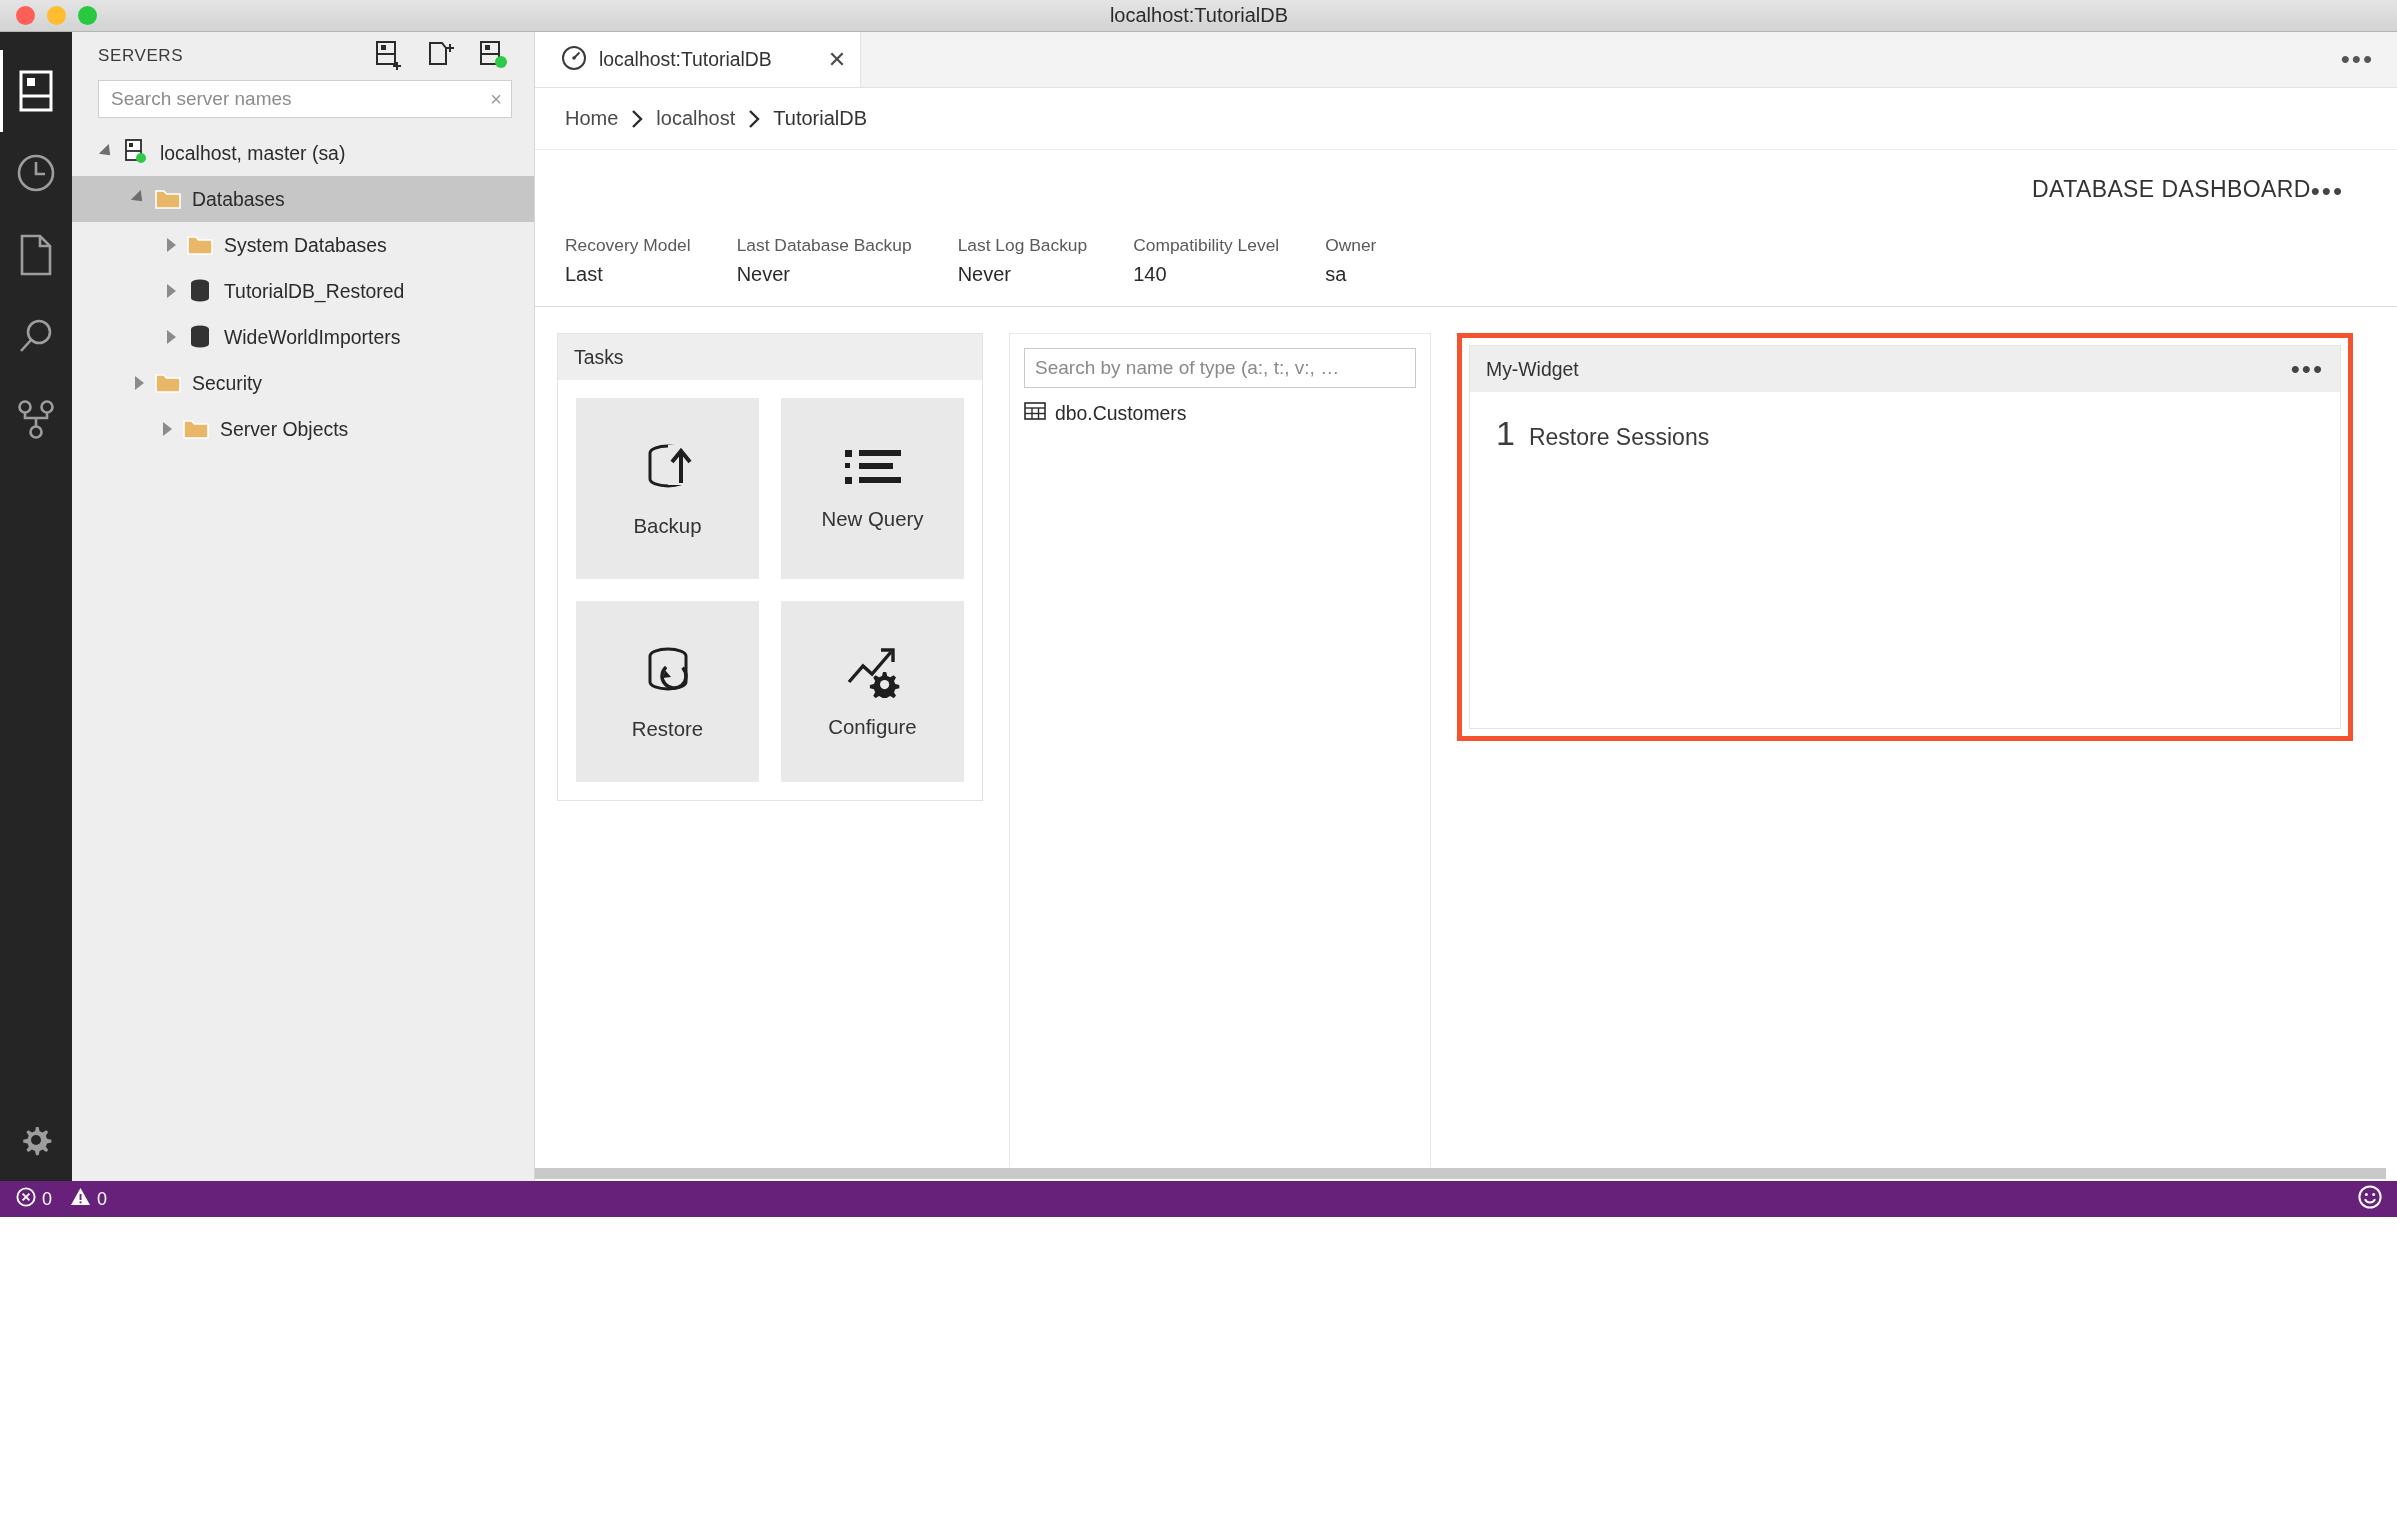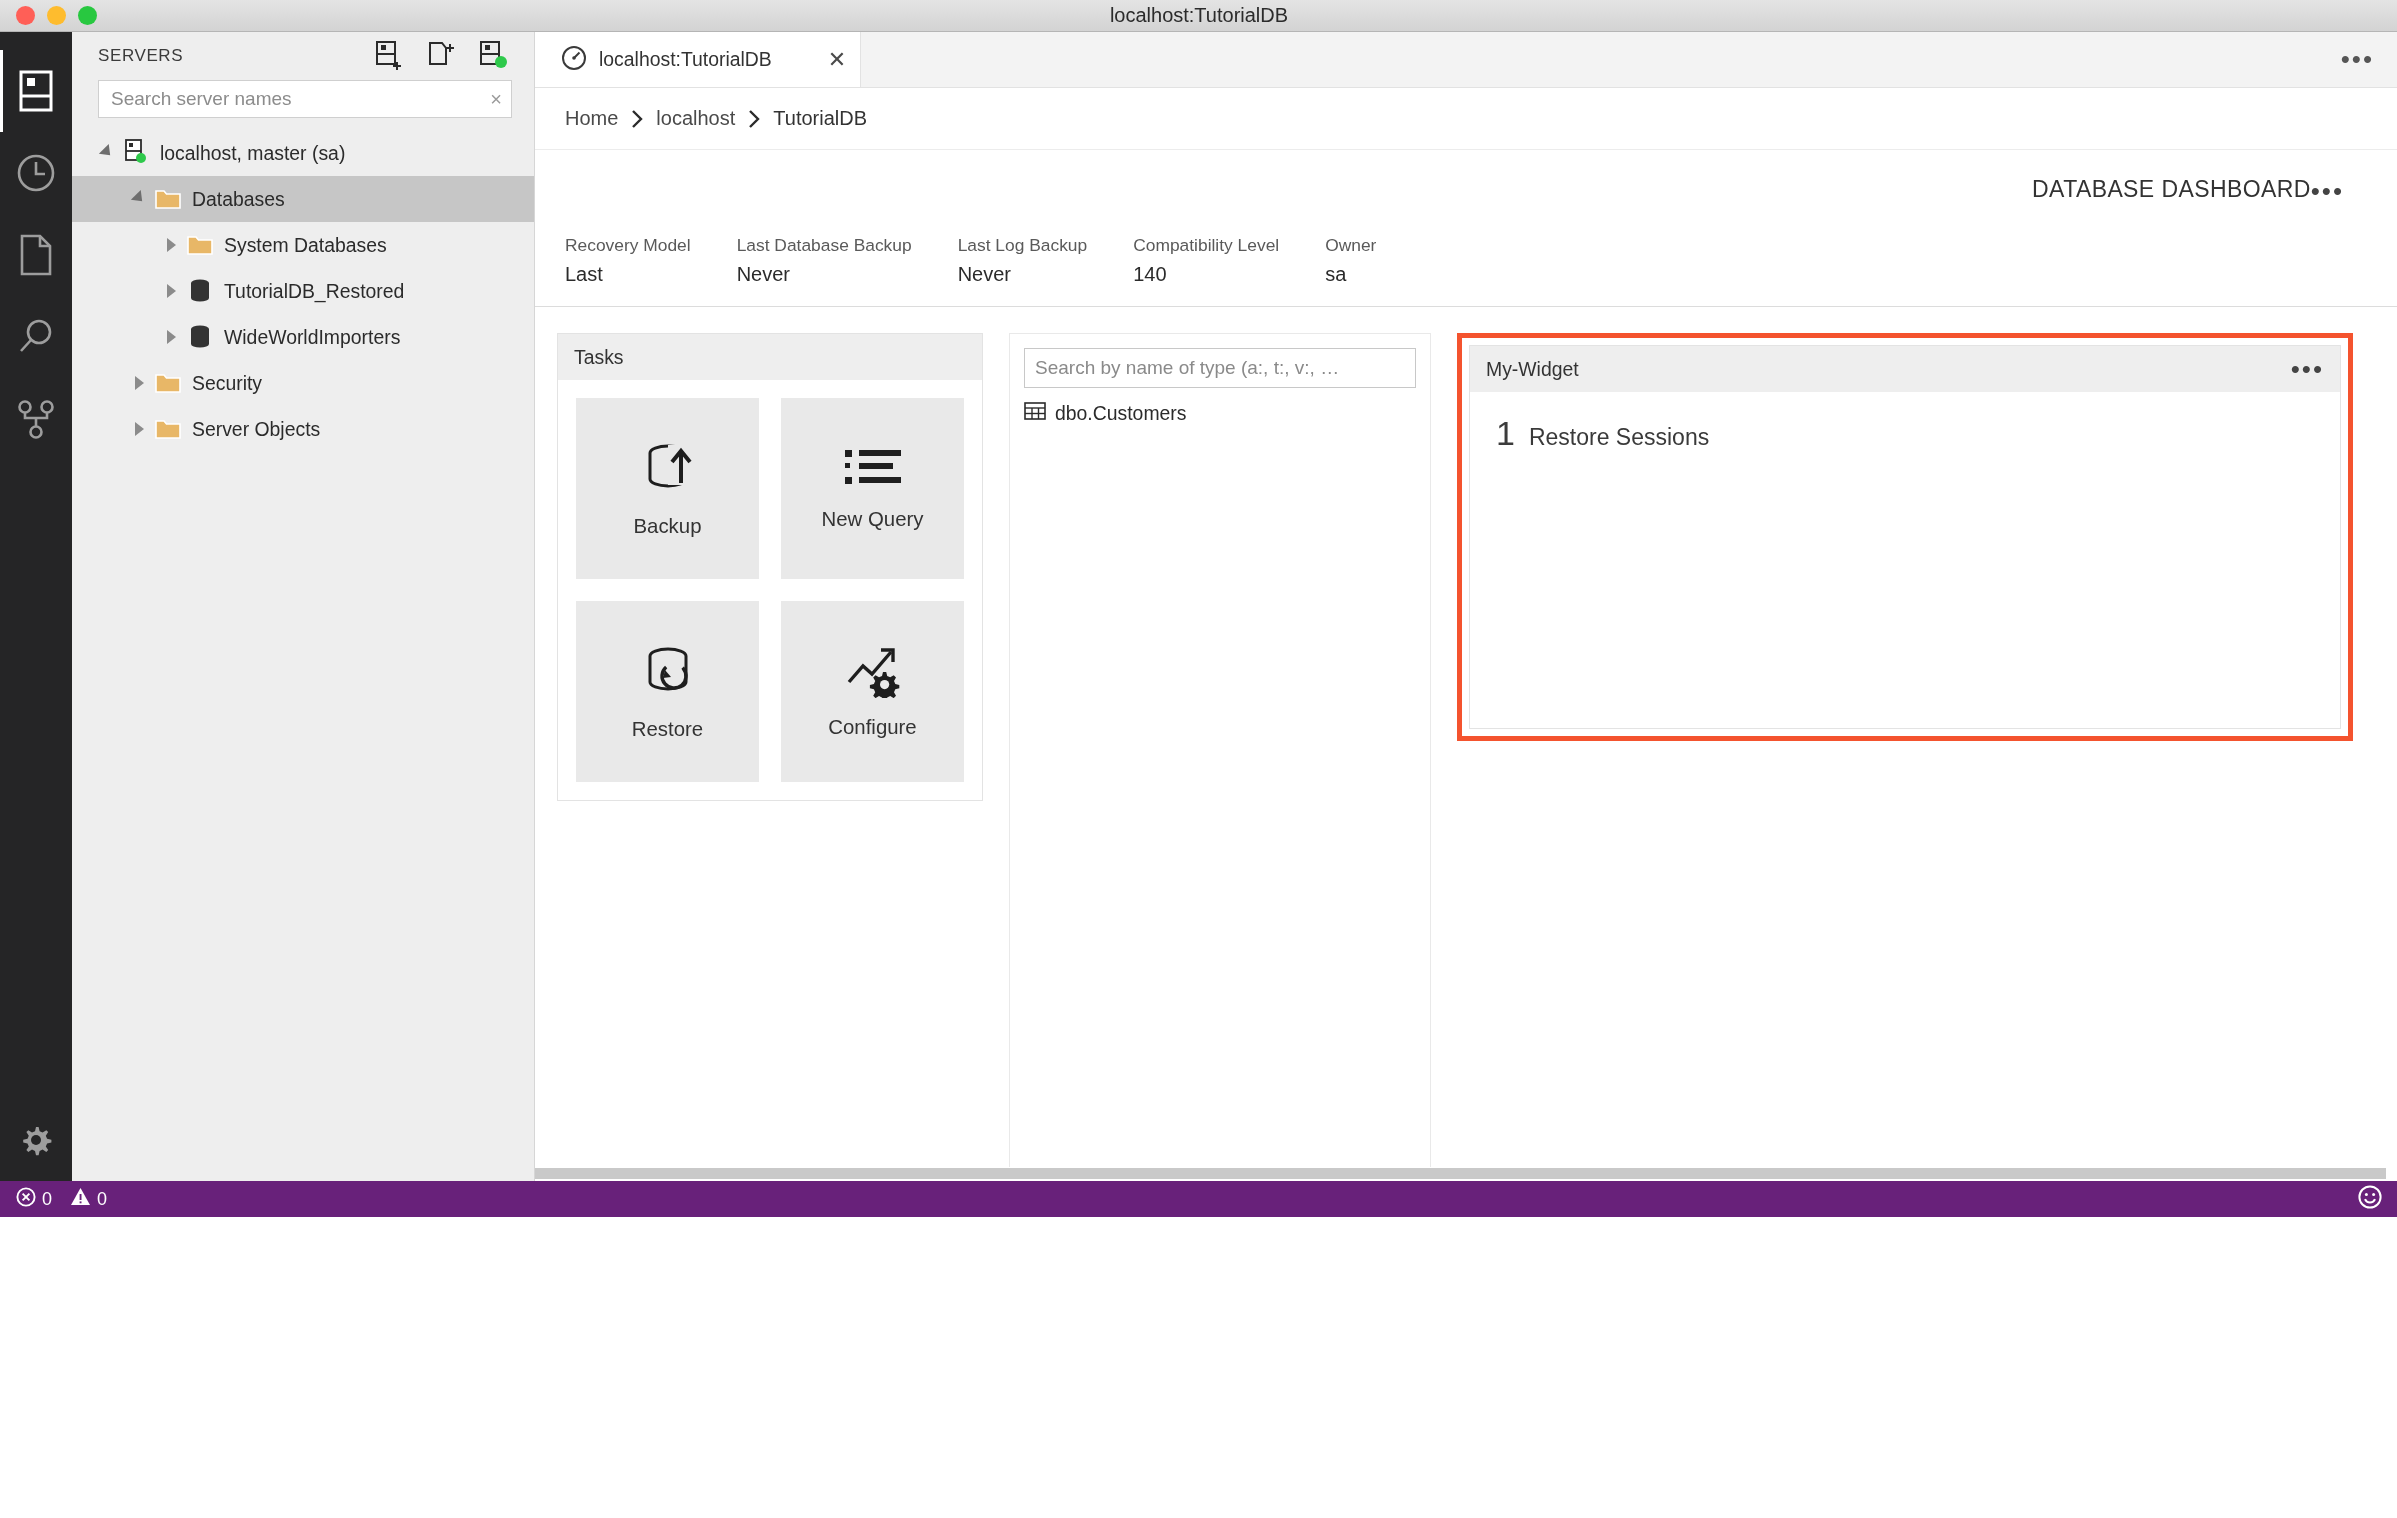--- a/index.html
+++ b/index.html
@@ -415,21 +415,21 @@
               <i class="tw-closed"></i>
             </span>
           <span class="node-icon">
             <svg width="28" height="24" viewBox="0 0 28 24">
                 <path d="M2 4 H10 L12.5 7 H26 V21 H2 Z" fill="#e8b767" stroke="#ffffff" stroke-width="1.6"></path>
               </svg>
           </span>
           <span class="node-label">Security</span>
         </div>
 
-        <div class="tree-row" style="padding-left:54px">
+        <div class="tree-row" style="padding-left:82px">
           <span class="twisty">
               <i class="tw-closed"></i>
             </span>
           <span class="node-icon">
             <svg width="28" height="24" viewBox="0 0 28 24">
                 <path d="M2 4 H10 L12.5 7 H26 V21 H2 Z" fill="#e8b767" stroke="#ffffff" stroke-width="1.6"></path>
               </svg>
           </span>
           <span class="node-label">Server Objects</span>
         </div>

